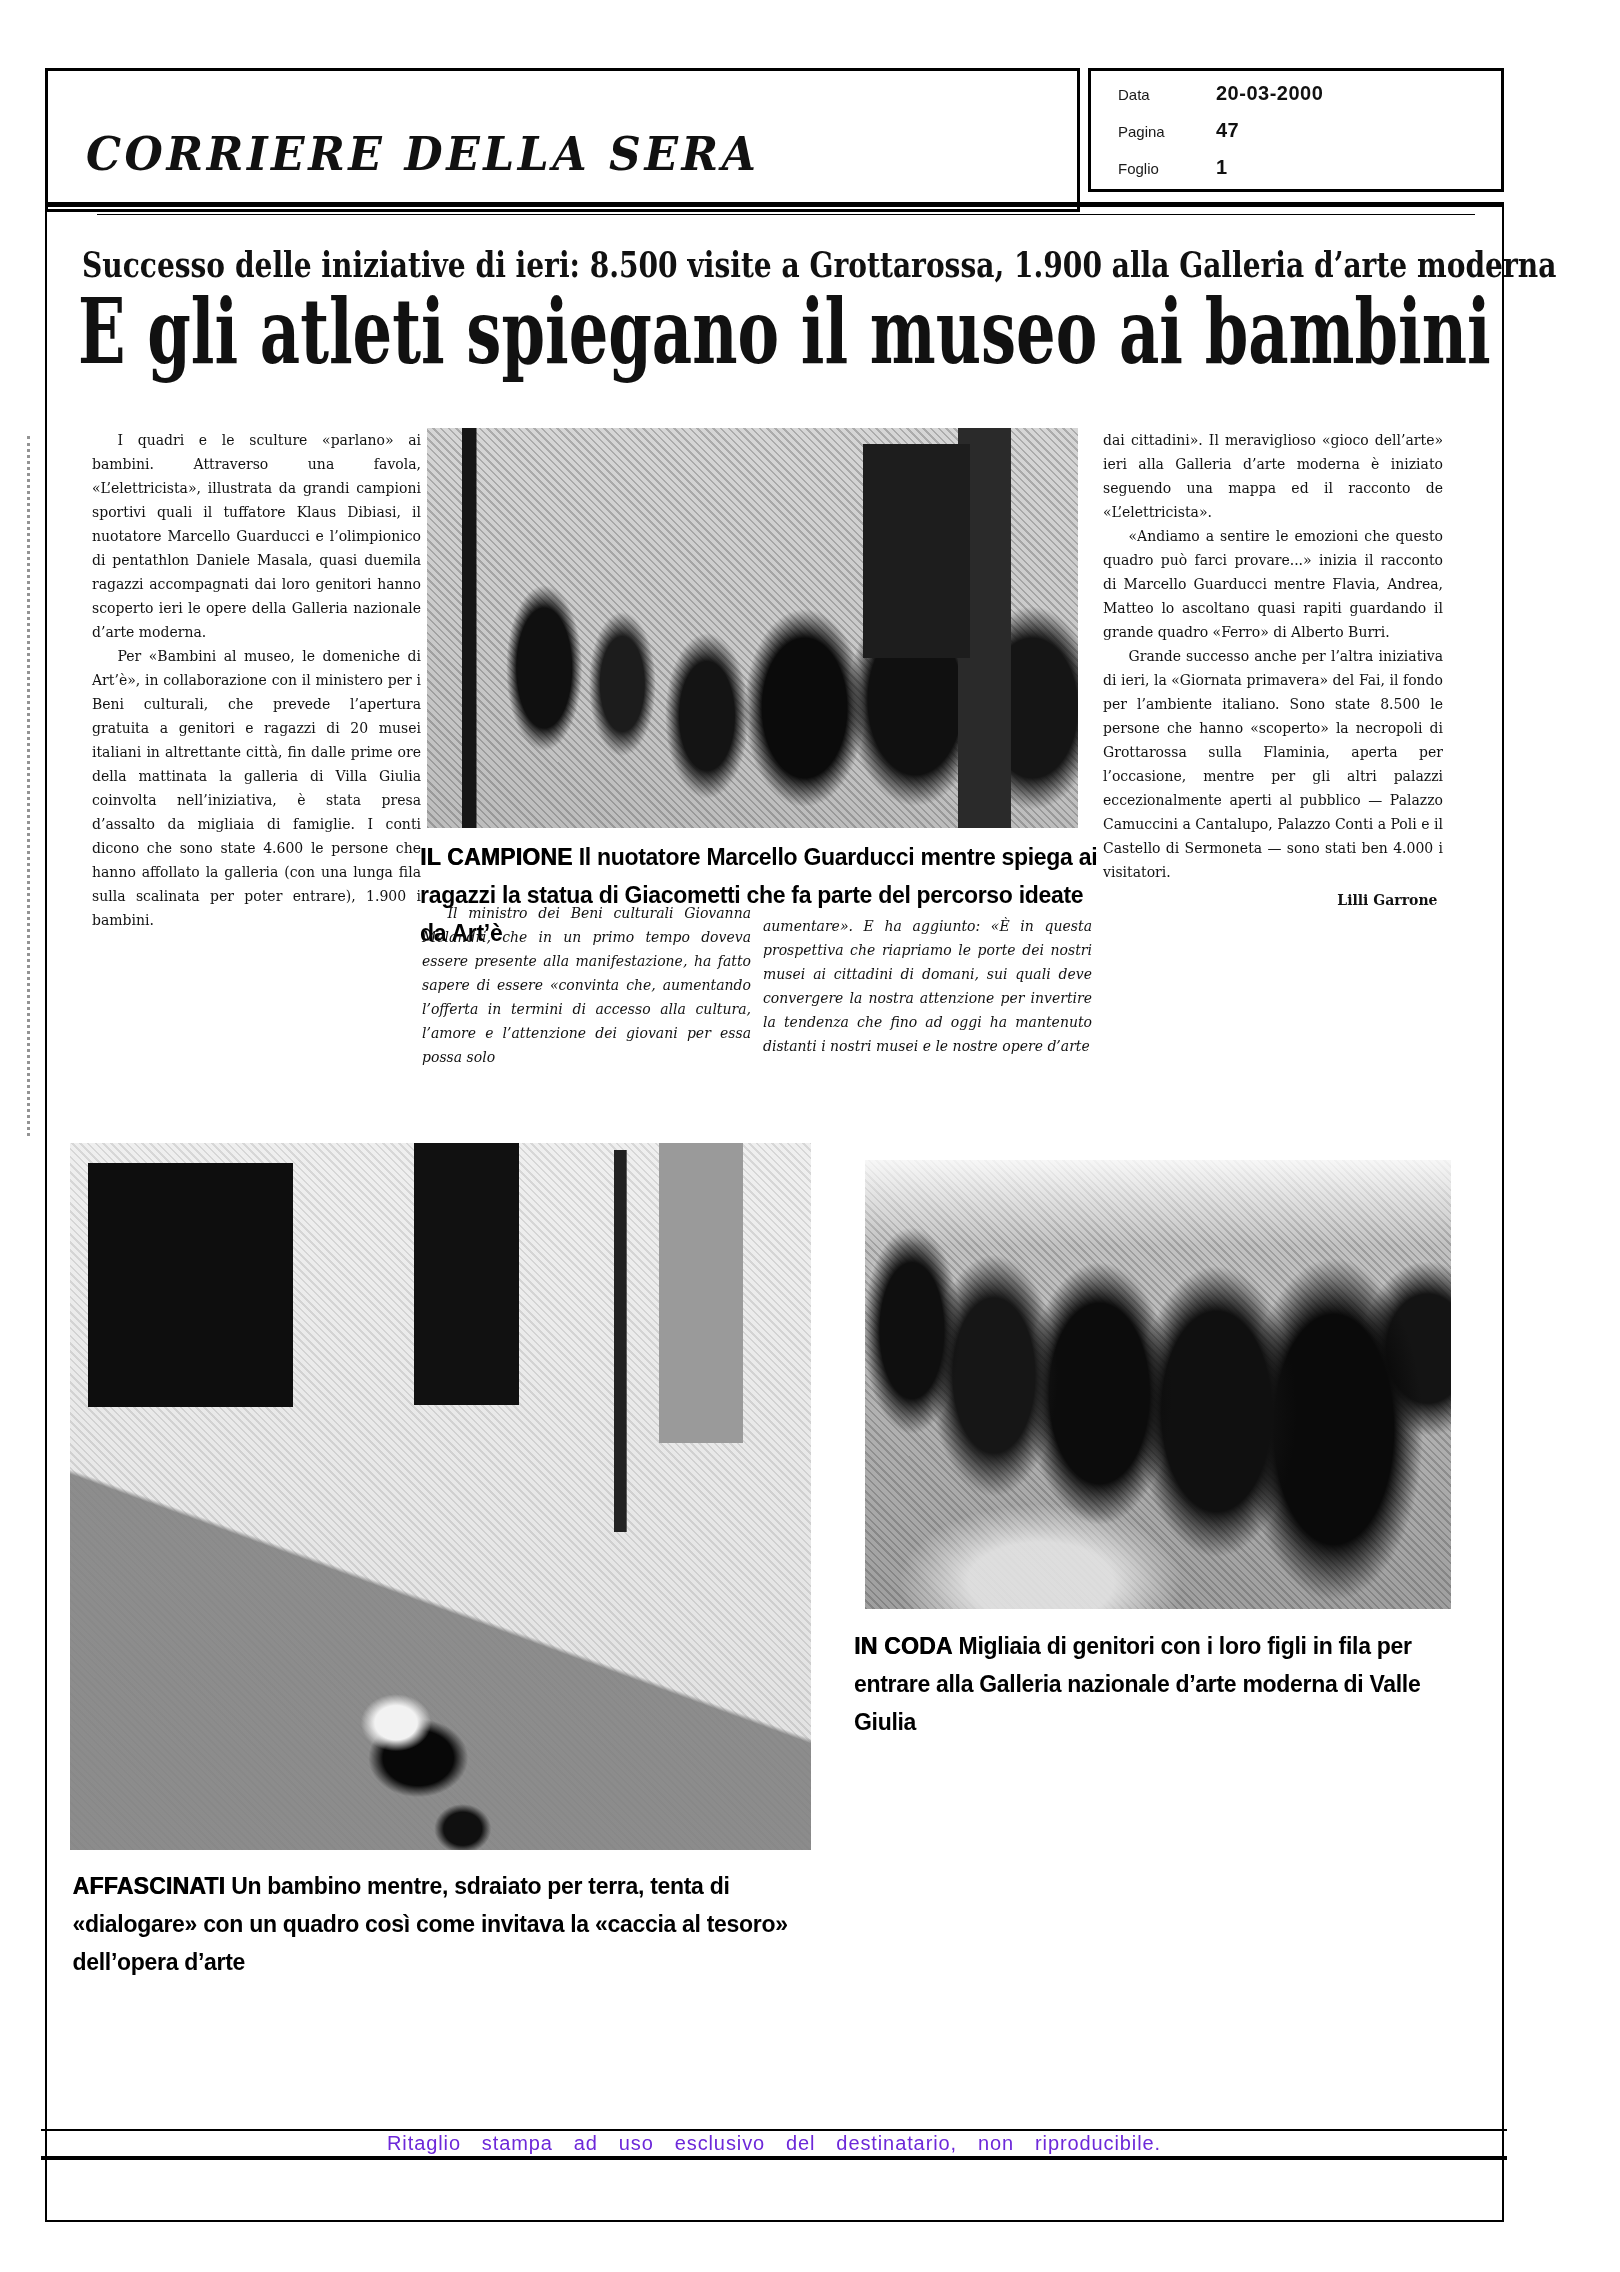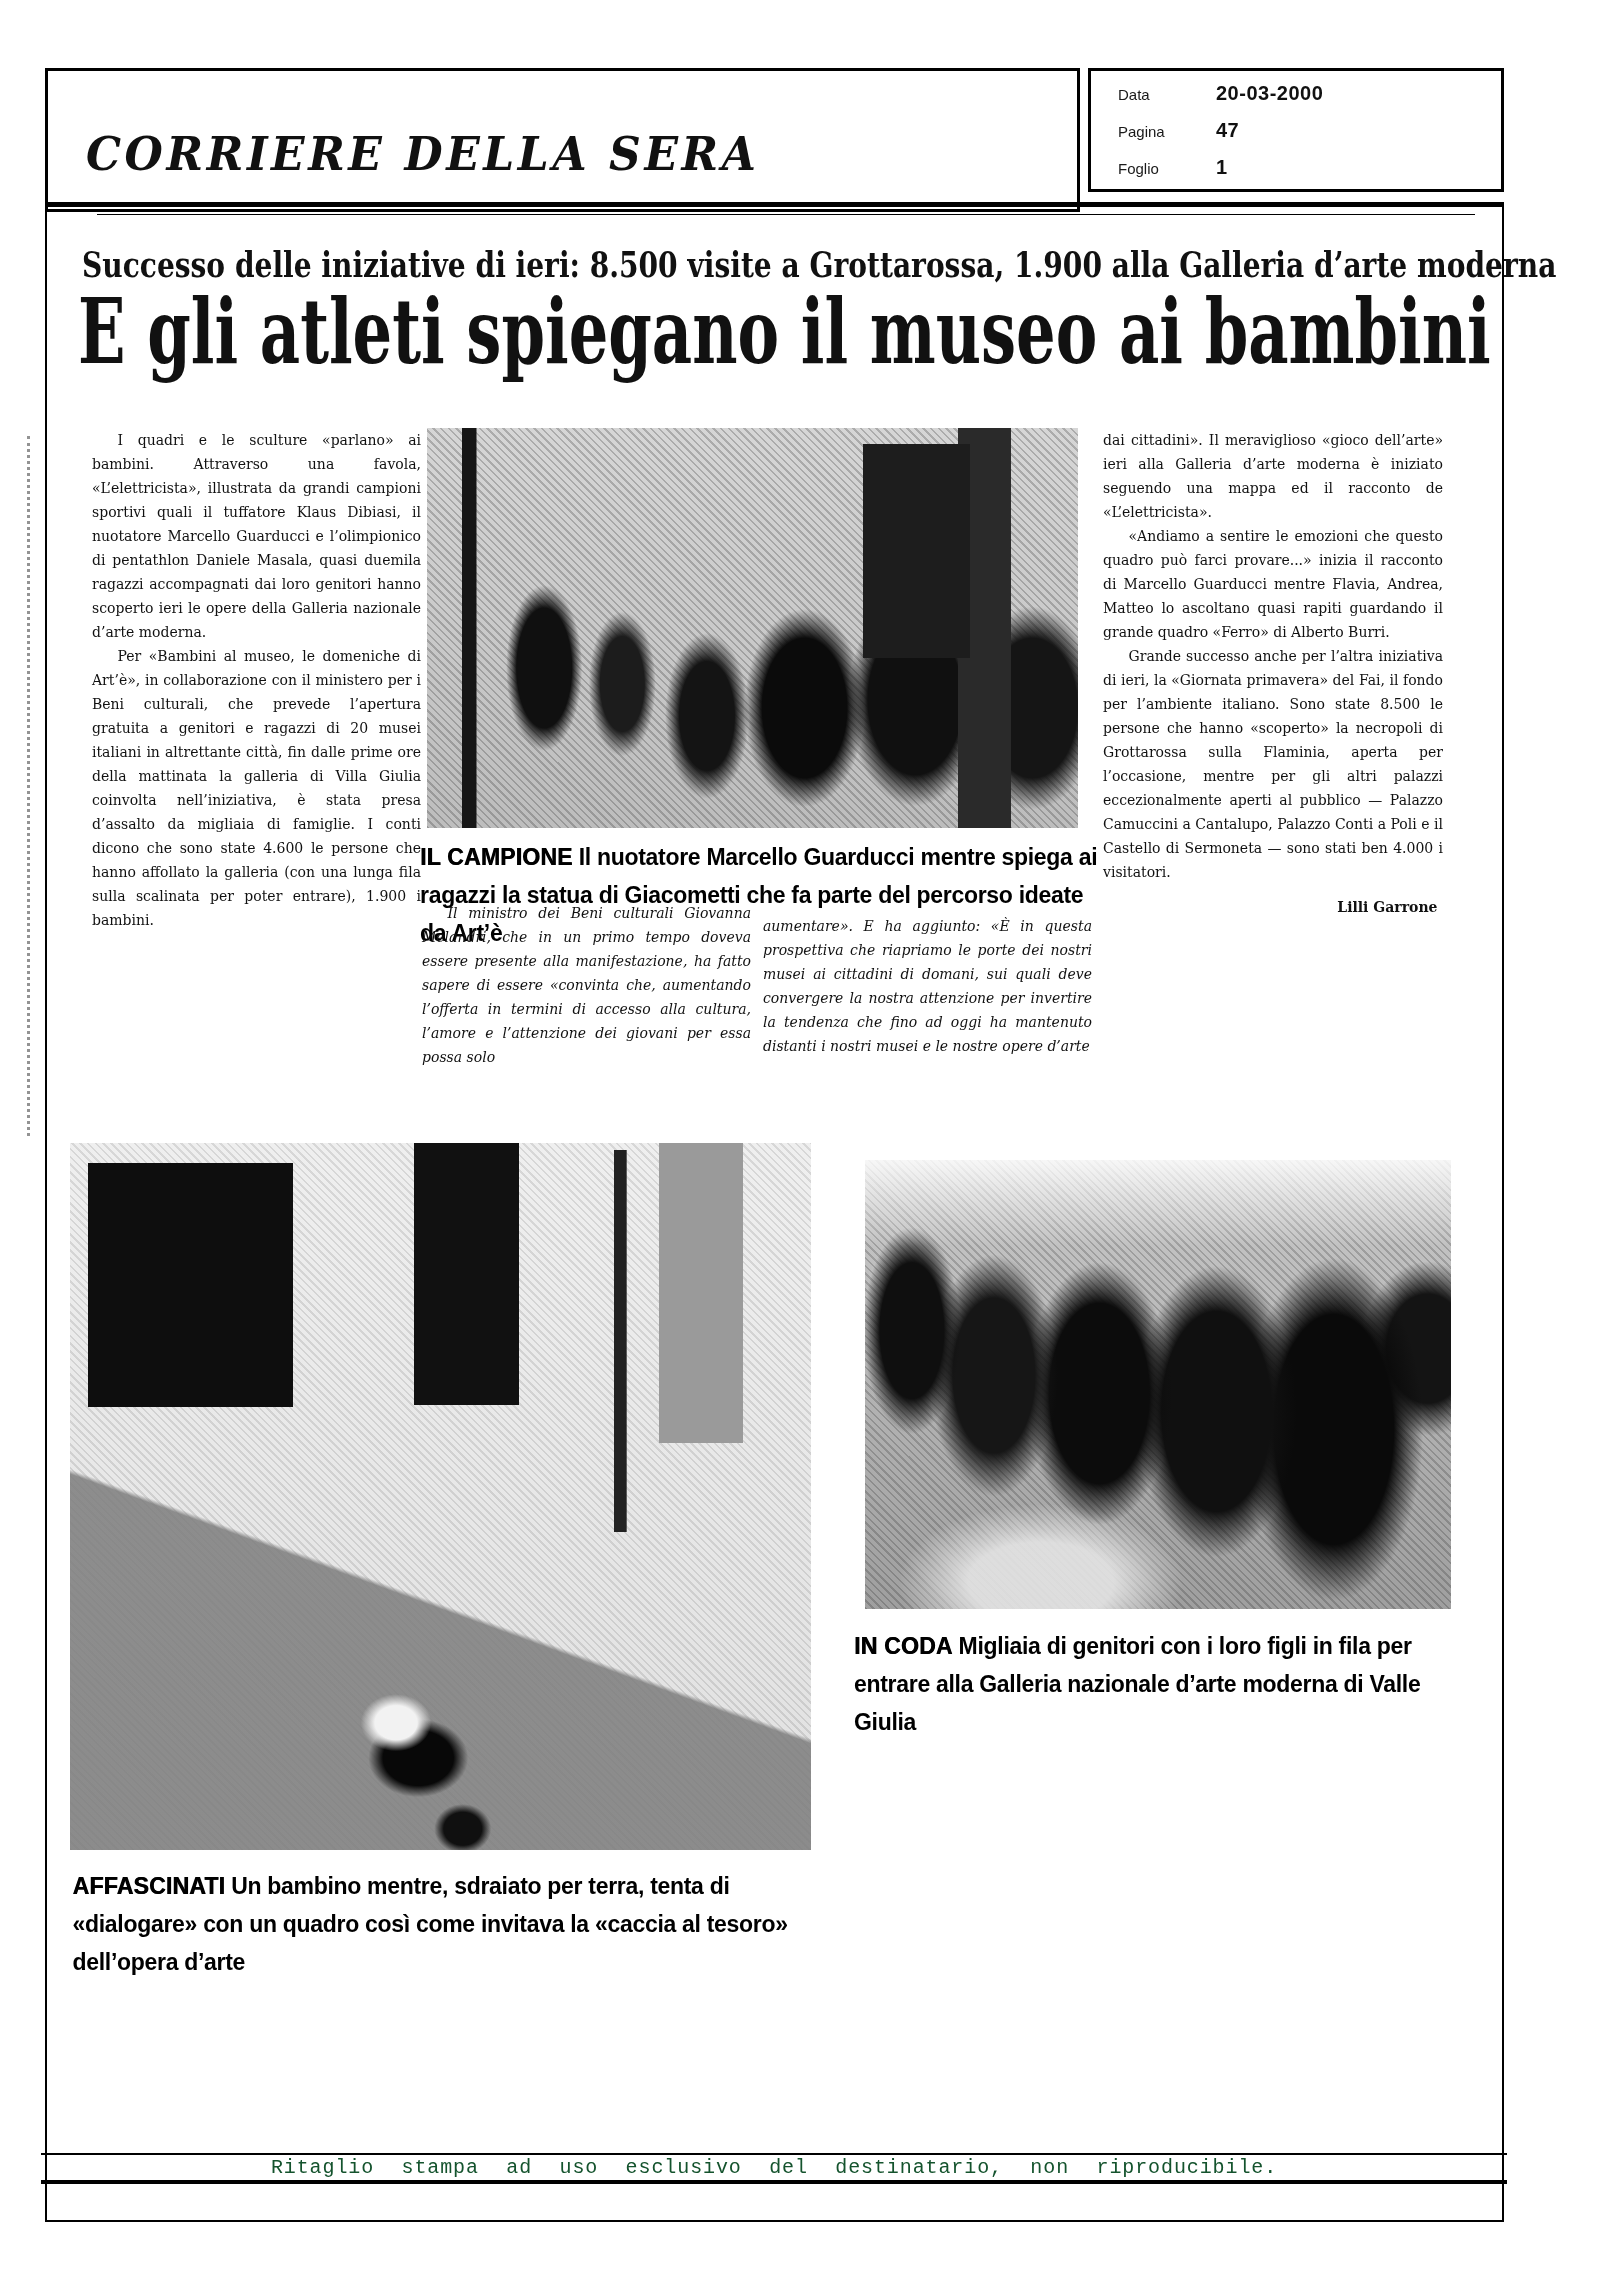--- a/index.html
+++ b/index.html
@@ -35,21 +35,21 @@
             font-weight:700;font-size:89px;line-height:1.05;
             transform:scaleX(.70);transform-origin:left top;}
 
   .col{position:absolute;font-size:14px;line-height:24px;text-align:justify;}
   .col p{margin:0;}
   .col p.indent{text-indent:25.5px;}
   .col1{left:45px;top:221px;width:329px;}
   .col2{left:375px;top:694px;width:329px;font-style:italic;}
   .col3{left:716px;top:707px;width:329px;font-style:italic;}
   .col4{left:1056px;top:221px;width:340px;}
-  .byline{display:block;text-align:right;font-weight:700;margin-top:11px;padding-right:5.5px;}
+  .byline{display:block;text-align:right;font-weight:700;margin-top:4px;padding-right:5.5px;}
 
   
   .photo{position:absolute;background-repeat:no-repeat;}
   .photo-campione{left:380px;top:221px;width:651px;height:400px;
     background:
       linear-gradient(#161616,#161616) 35px 0/14.5px 100% no-repeat,
       linear-gradient(#1d1d1d,#1d1d1d) 436px 16.4px/107px 214px no-repeat,
       linear-gradient(#2a2a2a,#2a2a2a) 531px 0/53px 100% no-repeat,
       radial-gradient(ellipse 50px 109px at 18% 60%, #101010 55%, rgba(0,0,0,0) 76%),
       radial-gradient(ellipse 44px 95px at 30% 64%, #1c1c1c 50%, rgba(0,0,0,0) 76%),
@@ -89,22 +89,22 @@
            font-weight:700;font-size:23px;line-height:38px;letter-spacing:-0.3px;color:#000;}
   .cap-label{text-shadow:0.6px 0 0 #000;letter-spacing:0.2px;}
   .caption-campione{left:373px;top:631px;width:680px;}
   .caption-incoda{left:807px;top:1420px;width:607px;}
   .caption-affascinati{left:25.5px;top:1660px;width:764px;}
 
   
   .footer-strip{position:absolute;left:41px;top:2129px;width:1466px;height:31px;
                 border-top:2.7px solid #000;border-bottom:4.5px solid #000;box-sizing:border-box;
                 display:flex;align-items:center;justify-content:center;
-                font-family:Liberation Mono, monospace;font-size:20px;
-                letter-spacing:0.9px;word-spacing:14.5px;color:#14532d;margin-top:24px;}
+                font-family:Liberation Sans, sans-serif;font-size:20px;
+                letter-spacing:0.9px;word-spacing:14.5px;color:#6d28d9;}
 </style>
 </head>
 <body>
 
 <div class="page">
 
   <div class="crop-mark"></div>
 
   <div class="masthead">
     <div class="logo">CORRIERE DELLA SERA</div>

